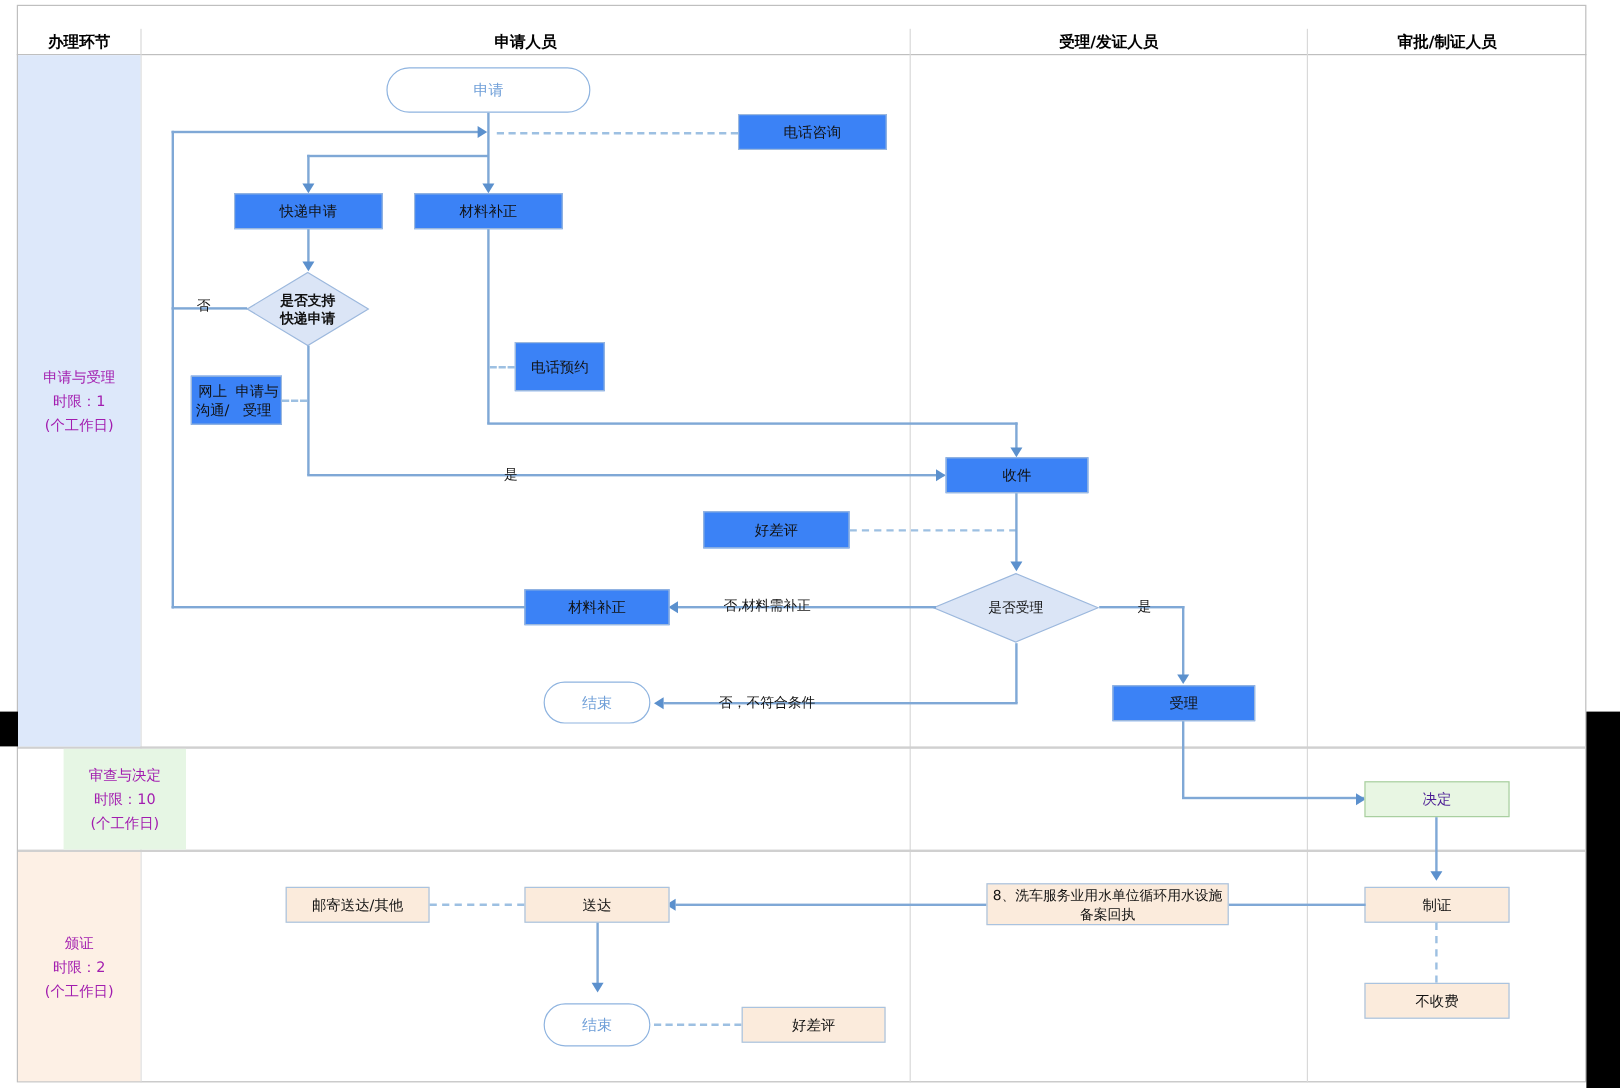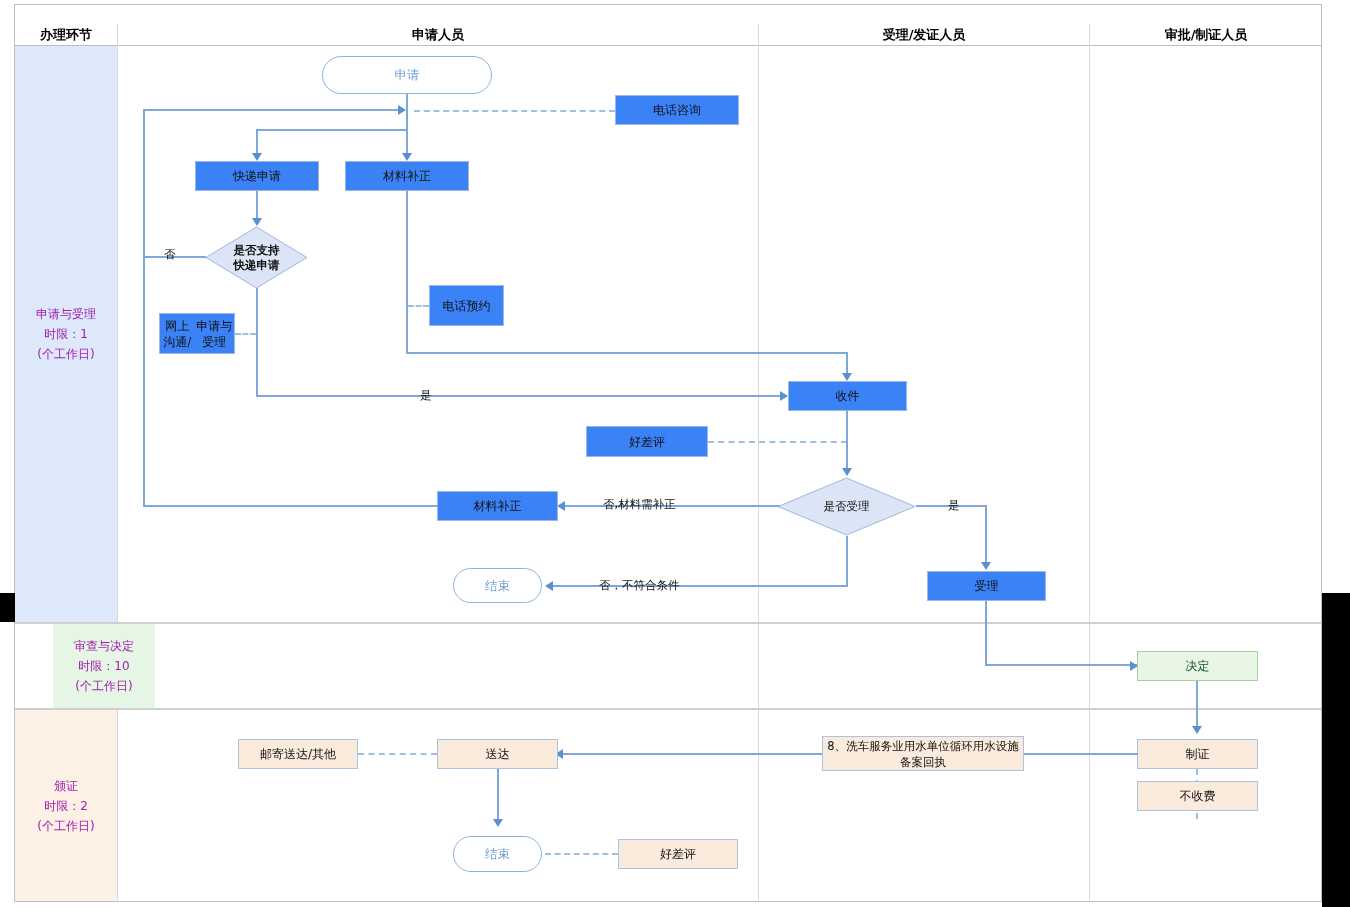--- a/index.html
+++ b/index.html
@@ -28,21 +28,21 @@
   .lane-green{background:#e6f6e4;}
   .lane-peach{background:#fdf0e5;}
 
   
   .bleed{position:absolute;background:#000;}
 
   
   .node{position:absolute;box-sizing:border-box;display:flex;align-items:center;justify-content:center;
      text-align:center;font-size:12px;line-height:16px;}
   .rect-blue{background:#3b82f6;border:1px solid #9cb8dd;color:#111;}
-  .rect-green{background:#e8f6e3;border:1px solid #a9cfa0;color:#14532d;}
+  .rect-green{background:#e8f6e3;border:1px solid #a9cfa0;color:#4c1d95;}
   .rect-peach{background:#fbebdc;border:1px solid #a9c3e0;color:#111;}
   .term{background:#ffffff;border:1.6px solid #8fb4e0;border-radius:24px;color:#6f9fd8;font-size:12.5px;}
   .diamond-wrap{position:absolute;}
   .diamond-wrap svg{display:block;}
   .diamond-txt{position:absolute;left:0;top:0;width:100%;height:100%;
      display:flex;flex-direction:column;align-items:center;justify-content:center;
      font-size:11.5px;line-height:15px;color:#111;text-align:center;pointer-events:none;}
 
   
   .ln{position:absolute;background:#7fa8d6;}
@@ -224,21 +224,21 @@
 
   <div class="ln lnv" style="left:1196px;top:681px;height:50px;"></div>
   <div class="arrow ar-down" style="left:1192px;top:726px;"></div>
 
   <div class="node rect-peach" style="left:1137px;top:739px;width:121px;height:30px;">
     <span>制证</span>
   </div>
 
   <div class="dash-v" style="left:1196px;top:769px;height:50px;"></div>
 
-  <div class="node rect-peach" style="left:1137px;top:781px;width:121px;height:30px;">
+  <div class="node rect-peach" style="left:1137px;top:819px;width:121px;height:30px;">
     <span>不收费</span>
   </div>
 
   <div class="ln lnh" style="left:563px;top:753px;width:575px;"></div>
   <div class="arrow ar-left" style="left:555px;top:749px;"></div>
 
   <div class="node rect-peach" style="left:822px;top:736px;width:202px;height:35px;font-size:11.5px;">
     <span>8、洗车服务业用水单位循环用水设施备案回执</span>
   </div>
 

